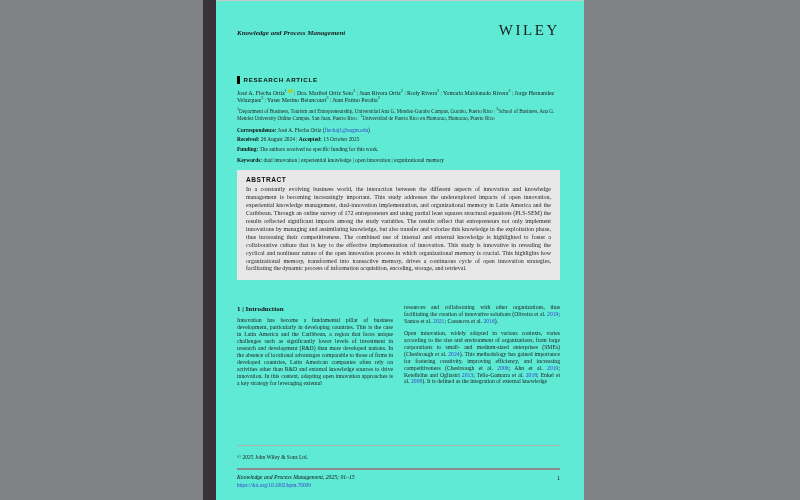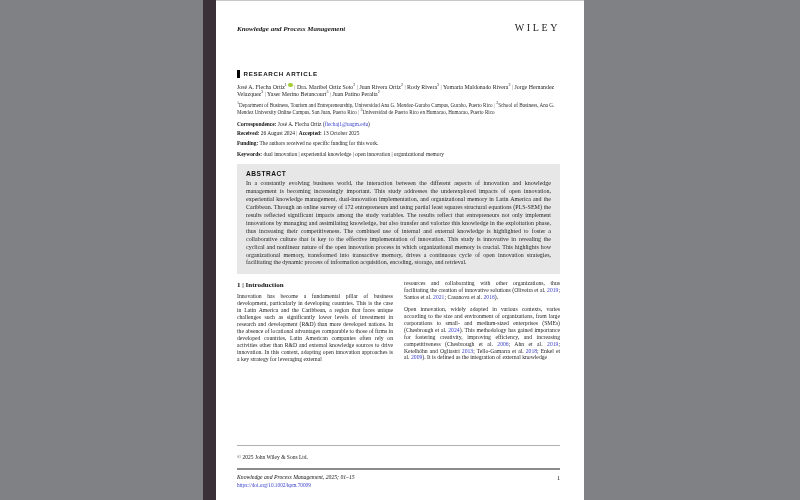--- a/index.html
+++ b/index.html
@@ -4,46 +4,46 @@
 <style>
   html,body{margin:0;padding:0;}
   body{
     width:800px;height:500px;overflow:hidden;position:relative;
     background:var(--background,#7f8184);
     font-family:"Liberation Serif",serif;
     -webkit-font-smoothing:antialiased;
   }
   .page-edge{position:absolute;left:203px;top:0;width:13px;height:500px;background:var(--page-edge,#3a3138);}
   .page{
-    position:absolute;left:216px;top:0;width:368px;height:500px;background:#ffffff;
+    position:absolute;left:216px;top:0;width:368px;height:500px;background:#5eead4;
     box-sizing:border-box;padding:0 24px 0 21px;overflow:hidden;border-top:1px solid #c9c9c9;
   }
   .pg-header{display:flex;justify-content:space-between;align-items:baseline;margin-top:21px;}
   .journal{font-style:italic;font-weight:700;font-size:7px;color:#1a1a1a;}
-  .wiley{font-family:"Liberation Serif",serif;font-size:10px;letter-spacing:2.6px;color:#1b1b1b;}
+  .wiley{font-family:"Liberation Serif",serif;font-size:15px;letter-spacing:2.6px;color:#1b1b1b;}
   .kicker{margin-top:37px;display:flex;align-items:center;}
   .kicker-bar{width:2.5px;height:7.5px;background:#000;margin-right:4px;}
   .kicker-text{font-family:"Liberation Sans",sans-serif;font-weight:700;font-size:6.2px;letter-spacing:.7px;color:#111;}
   .title{margin:12px 0 0 0;font-size:12.2px;line-height:15.8px;font-weight:700;color:#151515;}
   .authors{margin-top:5px;font-size:5.9px;line-height:7.4px;color:#1d1d1d;}
   .authors sup,.affils sup{font-size:4px;line-height:0;vertical-align:super;}
   .sep{color:#777;}
   .orcid{display:inline-block;width:4.6px;height:4.6px;border-radius:50%;background:var(--orcid,#a6ce39);margin-left:1.5px;vertical-align:1px;}
   .affils{margin-top:4px;font-size:5.1px;line-height:6.9px;color:#2a2a2a;}
   .meta{margin-top:5px;}
   .meta p{margin:0 0 3.2px 0;font-size:5.4px;line-height:6.2px;color:#232323;}
   .meta p.keywords{margin-top:5.5px;}
   .lbl{font-weight:700;color:#111;}
   .link{color:var(--link,#3c43cb);text-decoration:none;}
   .email::before{content:"(";color:#232323;}
   .email::after{content:")";color:#232323;}
   .abstract{margin-top:7px;background:var(--abstract-bg,#e7e7e7);padding:6px 9px 7px 9px;}
   .abs-head{font-family:"Liberation Sans",sans-serif;font-weight:700;font-size:6.6px;letter-spacing:.5px;color:#111;}
   .abs-body{margin:3px 0 0 0;font-size:6px;line-height:7.9px;text-align:justify;color:#1f1f1f;}
-  .columns{margin-top:6px;display:flex;gap:11px;height:104px;overflow:hidden;}
+  .columns{margin-top:24px;display:flex;gap:11px;height:104px;overflow:hidden;}
   .col{flex:1;min-width:0;}
   .col h2{margin:1px 0 4px 0;font-size:7px;font-weight:700;color:#111;}
   .col p{margin:0;font-size:5.7px;line-height:6.9px;text-align:justify;color:#1f1f1f;}
   .col p + p{margin-top:5px;}
   .foot-area{position:absolute;left:21px;right:24px;top:444px;}
   .rule-thin{height:1px;background:#b0b0b0;}
   .copyright{margin:8px 0 0 0;font-size:5.5px;color:#222;}
   .rule-thick{margin-top:8px;height:2px;background:#8b8b8b;}
   .footer-row{margin-top:4px;display:flex;justify-content:space-between;align-items:flex-start;}
   .f-journal{font-style:italic;font-size:5.7px;color:#111;}

